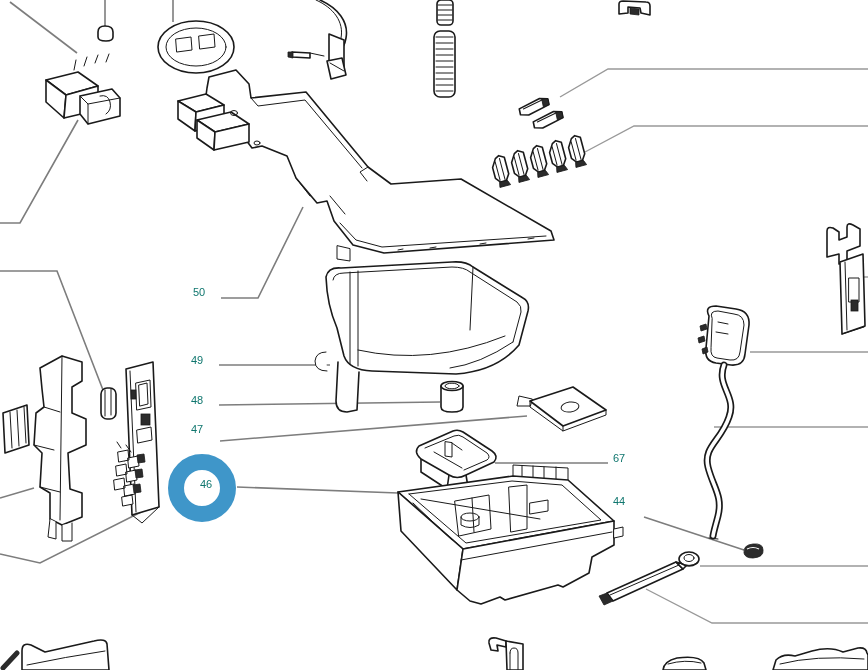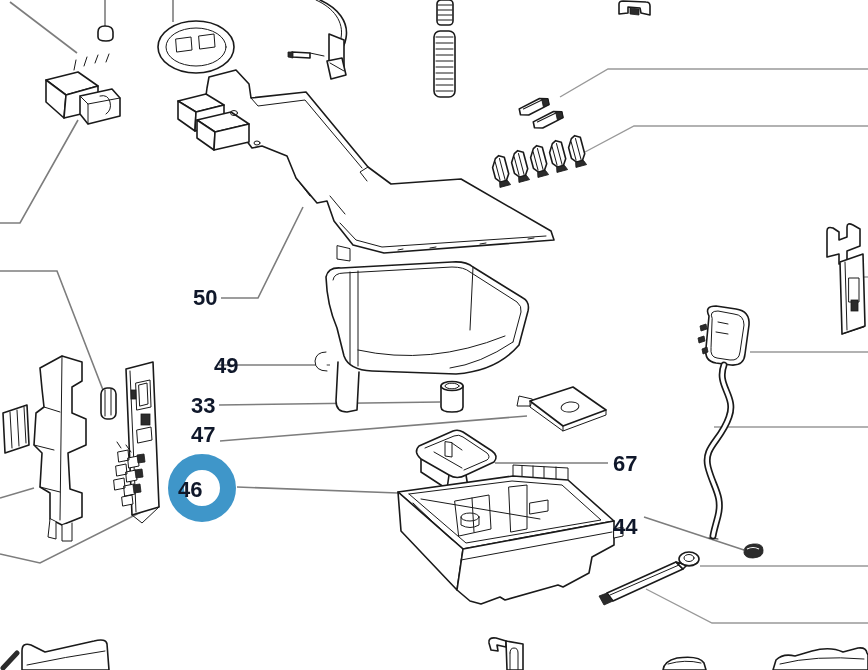--- a/index.html
+++ b/index.html
@@ -5,21 +5,21 @@
   html,body{margin:0;padding:0;background:#fff;}
   .stage{position:relative;width:868px;height:670px;background:#fff;overflow:hidden;
          font-family:"Liberation Sans",sans-serif;}
   .stage svg{position:absolute;left:0;top:0;}
   .ln{stroke:#1a1a1a;stroke-width:1.6;fill:none;stroke-linejoin:round;stroke-linecap:round;}
   .lnf{stroke:#1a1a1a;stroke-width:1.6;fill:#ffffff;stroke-linejoin:round;stroke-linecap:round;}
   .thin{stroke-width:1;}
   .dark{fill:#2b2b2b;stroke:#1a1a1a;stroke-width:0.8;}
   .lead{stroke:#7d7d7d;stroke-width:1.6;fill:none;}
   .lead2{stroke:#999;stroke-width:1.4;fill:none;}
-  .callout{position:absolute;font-weight:700;font-size:22px;color:#0f172a;z-index:3;line-height:1;}
+  .callout{position:absolute;font-weight:400;font-size:11px;color:#0f766e;z-index:3;line-height:1;}
   .ring{position:absolute;left:168px;top:454px;width:68px;height:68px;border-radius:50%;
         border:16px solid #3f96c9;box-sizing:border-box;z-index:2;}
 </style>
 </head>
 <body>
 
 <div class="stage">
 <svg width="868" height="670" viewBox="0 0 868 670">
 
   <path class="lead" d="M10,2 L77,53"></path>
@@ -269,19 +269,19 @@
   </g>
   <g>
     <path class="lnf" d="M773,670 L776,660 Q783,653 795,656 L812,651 Q830,646 843,652 L858,648 Q866,647 867,653 L868,655 L868,670 Z"></path>
     <path class="thin ln" d="M780,664 Q815,655 864,659"></path>
   </g>
 </svg>
 
   <div class="ring" style="border-color: rgb(63, 150, 201);"></div>
 
   <div class="callout" style="left:193px;top:287px;">50</div>
-  <div class="callout" style="left:191px;top:355px;margin-left:23px;">49</div>
-  <div class="callout" style="left:191px;top:395px;">33</div>
+  <div class="callout" style="left:191px;top:355px;">49</div>
+  <div class="callout" style="left:191px;top:395px;">48</div>
   <div class="callout" style="left:191px;top:424px;">47</div>
-  <div class="callout" style="left:178px;top:479px;">46</div>
+  <div class="callout" style="left:200px;top:479px;">46</div>
   <div class="callout" style="left:613px;top:453px;">67</div>
-  <div class="callout" style="left:613px;top:516px;">44</div>
+  <div class="callout" style="left:613px;top:496px;">44</div>
 </div>
 
 </body></html>

